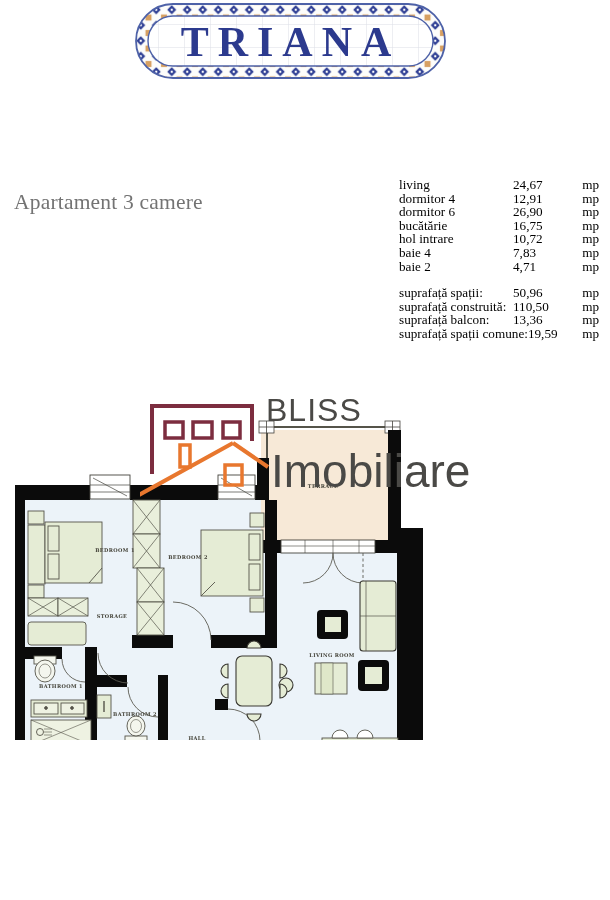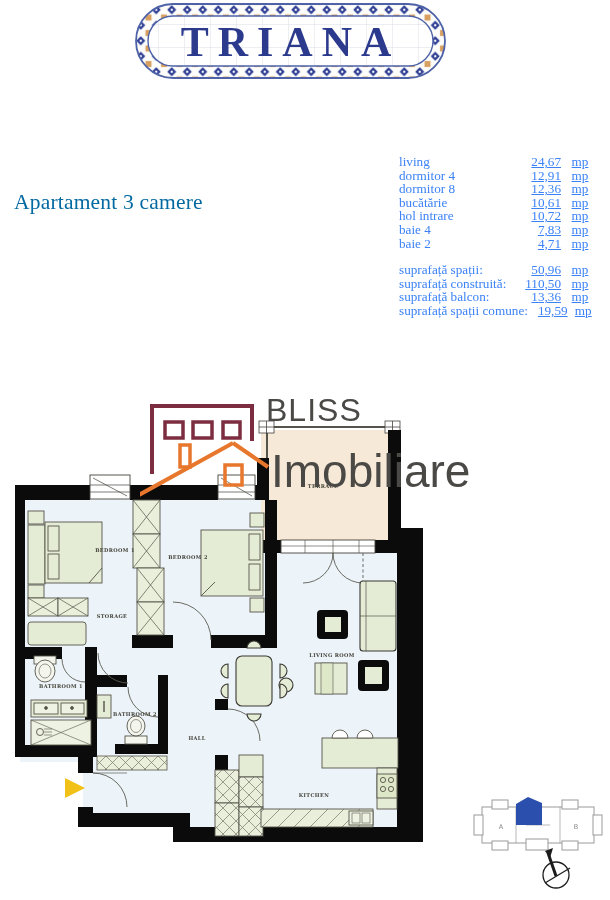--- a/index.html
+++ b/index.html
@@ -1,28 +1,28 @@
 <!DOCTYPE html>
 <html><head>
 <meta charset="utf-8">
 <style>
   html,body{margin:0;padding:0;background:#ffffff;}
-  .page{position:relative;width:610px;height:900px;background:#ffffff;overflow:hidden;
+  .page{position:relative;width:610px;height:740px;background:#ffffff;overflow:hidden;
         font-family:"Liberation Serif","DejaVu Serif",serif;}
   .abs{position:absolute;}
 
   
-  .page-title{left:14px;top:190px;font-size:21.5px;color:#0369a1;letter-spacing:.2px;font-weight:400;}
+  .page-title{left:14px;top:190px;font-size:21.5px;color:#737373;letter-spacing:.2px;font-weight:400;}
 
   
-  .mlist{left:399px;width:200px;color:#3b82f6;font-size:13.2px;}
+  .mlist{left:399px;width:200px;color:#000000;font-size:13.2px;margin-top:23px;}
   .mlist .row{display:flex;line-height:13.6px;}
   .mlist .lbl{flex:1;text-align:left;white-space:nowrap;}
-  .mlist .val{width:48px;text-align:right;text-decoration:underline;}
-  .mlist .unit{width:38px;text-align:center;text-decoration:underline;}
+  .mlist .val{width:48px;text-align:left;}
+  .mlist .unit{width:38px;text-align:right;}
   #room-list{top:155px;}
   #surface-list{top:263px;}
 
   
   .wm-text{font-family:"Liberation Sans","DejaVu Sans",sans-serif;color:#4a4946;font-weight:400;}
   #wm-line1{left:266px;top:392px;font-size:32px;letter-spacing:1px;}
   #wm-line2{left:271px;top:444px;font-size:46px;letter-spacing:0px;}
 
   svg text.rlabel{font-family:"DejaVu Serif",serif;font-weight:bold;font-size:5px;
                   letter-spacing:.4px;fill:#45443a;text-anchor:middle;}
@@ -66,27 +66,27 @@
         <span class="lbl">living</span>
         <span class="val">24,67</span>
         <span class="unit">mp</span>
       </div>
     <div class="row">
         <span class="lbl">dormitor 4</span>
         <span class="val">12,91</span>
         <span class="unit">mp</span>
       </div>
     <div class="row">
-        <span class="lbl">dormitor 8</span>
-        <span class="val">12,36</span>
+        <span class="lbl">dormitor 6</span>
+        <span class="val">26,90</span>
         <span class="unit">mp</span>
       </div>
     <div class="row">
         <span class="lbl">bucătărie</span>
-        <span class="val">10,61</span>
+        <span class="val">16,75</span>
         <span class="unit">mp</span>
       </div>
     <div class="row">
         <span class="lbl">hol intrare</span>
         <span class="val">10,72</span>
         <span class="unit">mp</span>
       </div>
     <div class="row">
         <span class="lbl">baie 4</span>
         <span class="val">7,83</span>

